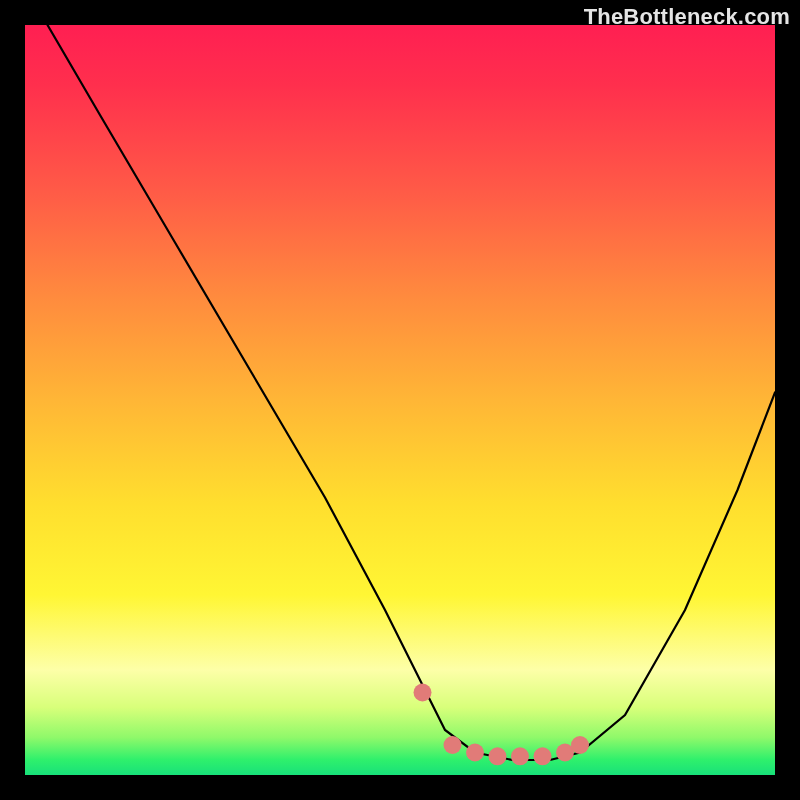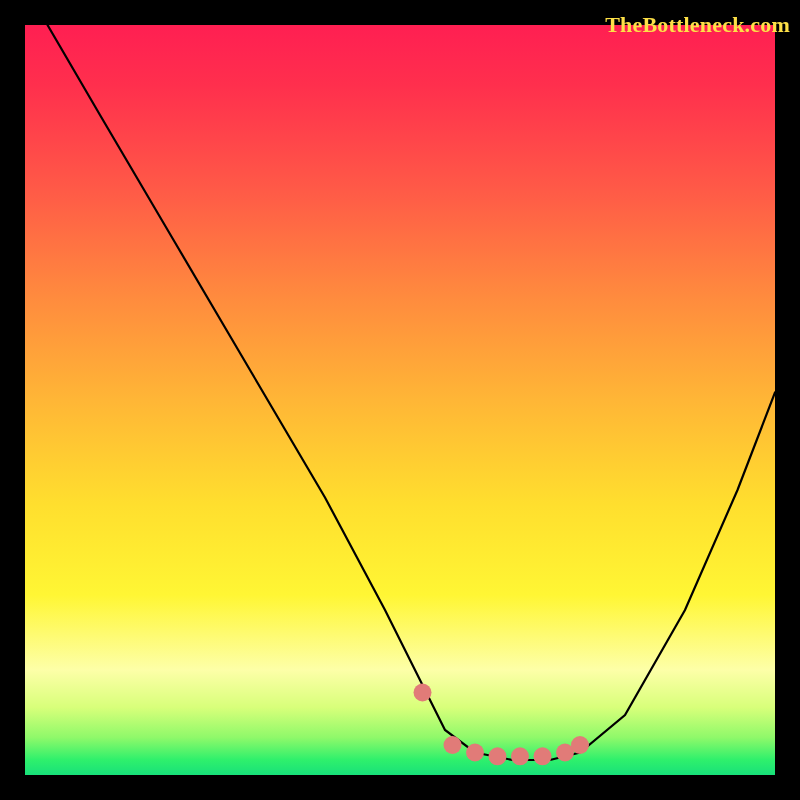--- a/index.html
+++ b/index.html
@@ -12,28 +12,27 @@
     font-family: Arial, Helvetica, sans-serif;
   }
   .frame {
     position: relative;
     width: 800px;
     height: 800px;
     background: #000;
   }
   .watermark {
     position: absolute;
-    top: 12px;
+    top: 4px;
     right: 10px;
-    color: #fde047;
+    color: #e5e5e5;
     font-size: 22px;
     font-weight: 600;
     letter-spacing: 0.2px;
     z-index: 10;
-    font-family: Liberation Serif, serif;
   }
   .plot-area {
     position: absolute;
     left: 25px;
     top: 25px;
     width: 750px;
     height: 750px;
     overflow: hidden;
   }
   .gradient {

